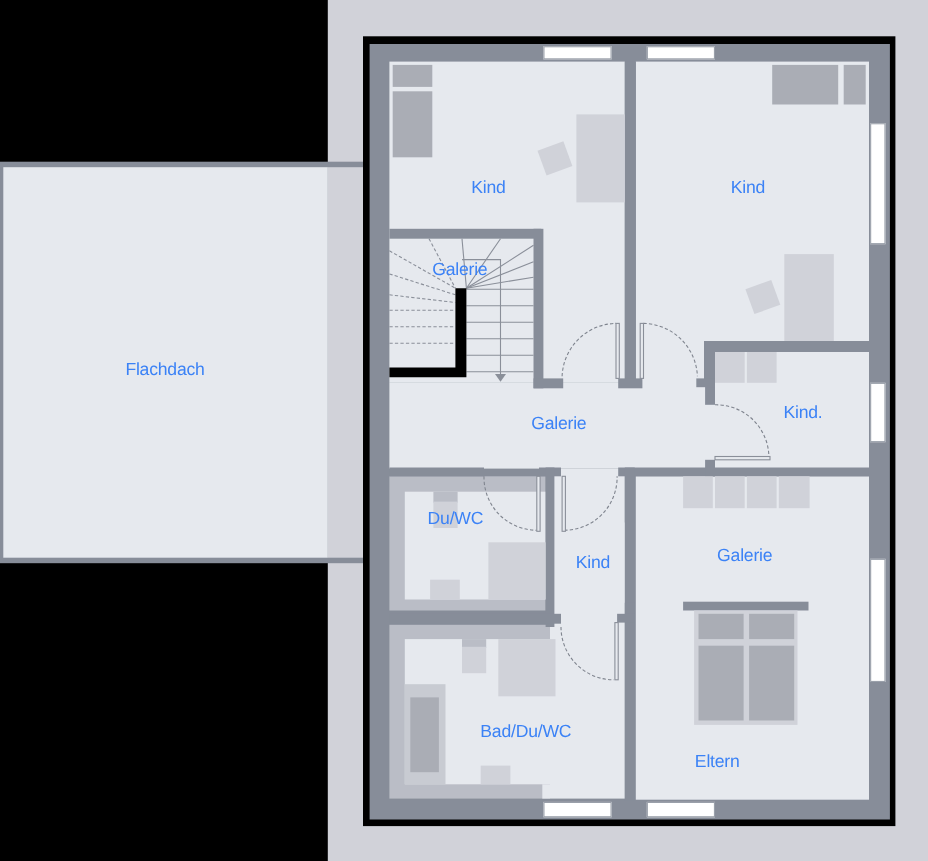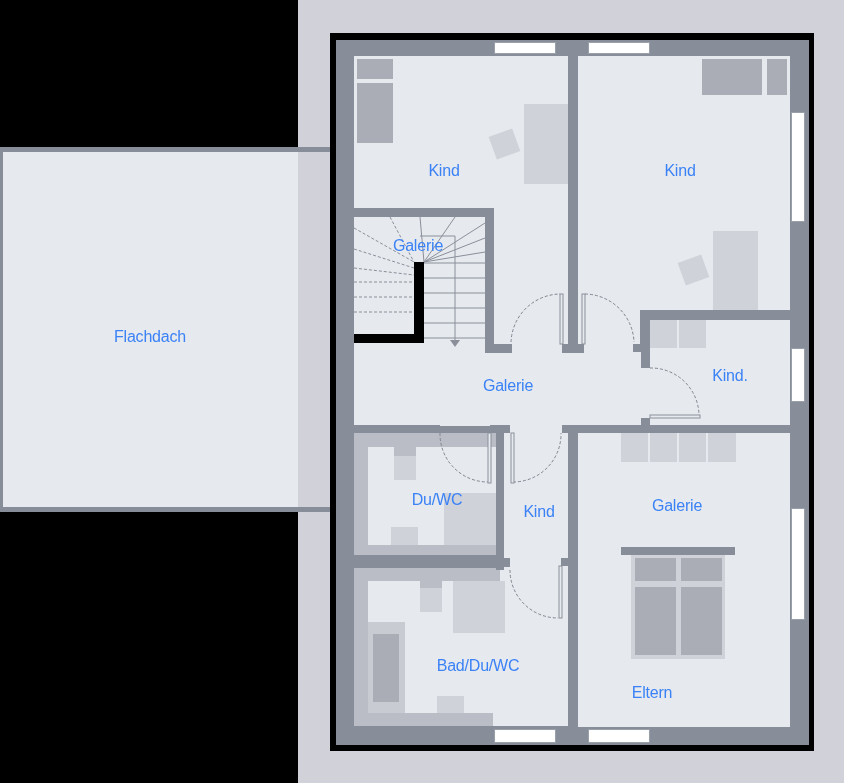--- a/index.html
+++ b/index.html
@@ -154,17 +154,17 @@
     <rect x="511" y="433" width="3" height="50"></rect>
     <rect x="559" y="566" width="3" height="52"></rect>
   </g>
 </svg>
 
 <span class="label" style="left:444px;top:171px;">Kind</span>
 <span class="label" style="left:680px;top:171px;">Kind</span>
 <span class="label" style="left:418px;top:246px;">Galerie</span>
 <span class="label" style="left:508px;top:386px;">Galerie</span>
 <span class="label" style="left:730px;top:376px;">Kind.</span>
-<span class="label" style="left:414px;top:500px;margin-left:23px;">Du/WC</span>
+<span class="label" style="left:414px;top:472px;">Du/WC</span>
 <span class="label" style="left:539px;top:512px;">Kind</span>
 <span class="label" style="left:677px;top:506px;">Galerie</span>
 <span class="label" style="left:478px;top:666px;">Bad/Du/WC</span>
 <span class="label" style="left:652px;top:693px;">Eltern</span>
 
 </body></html>

